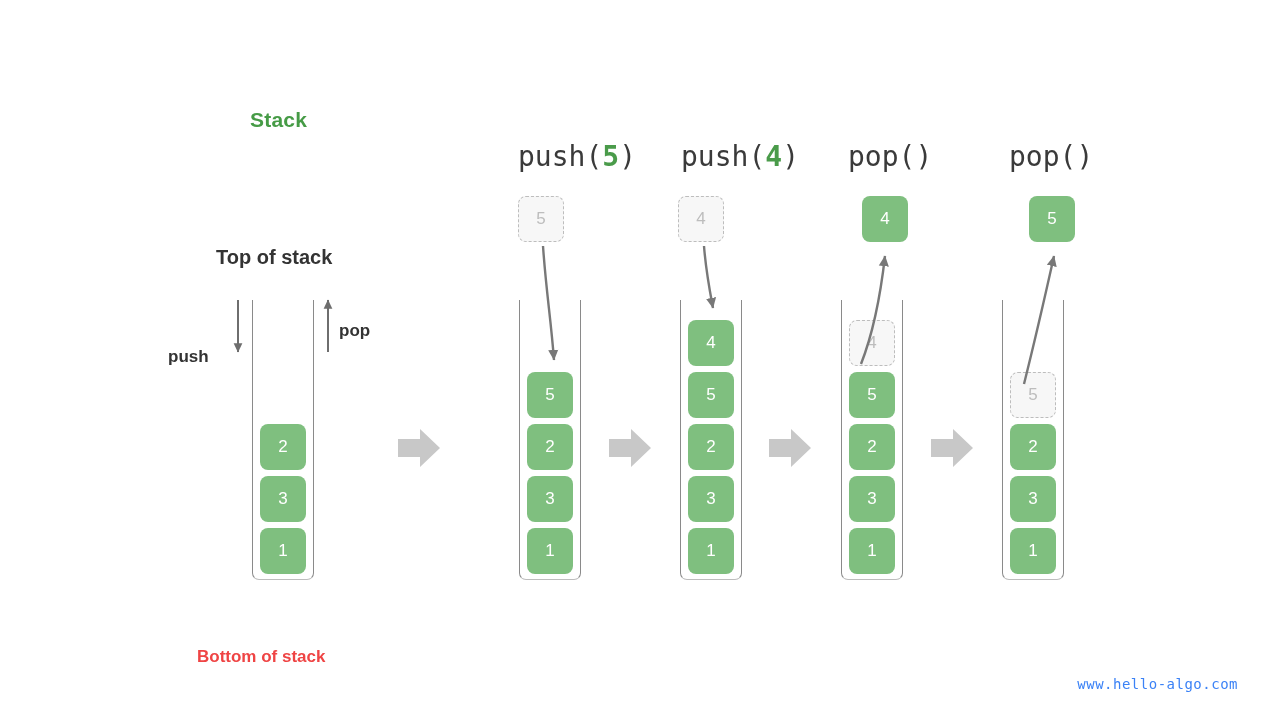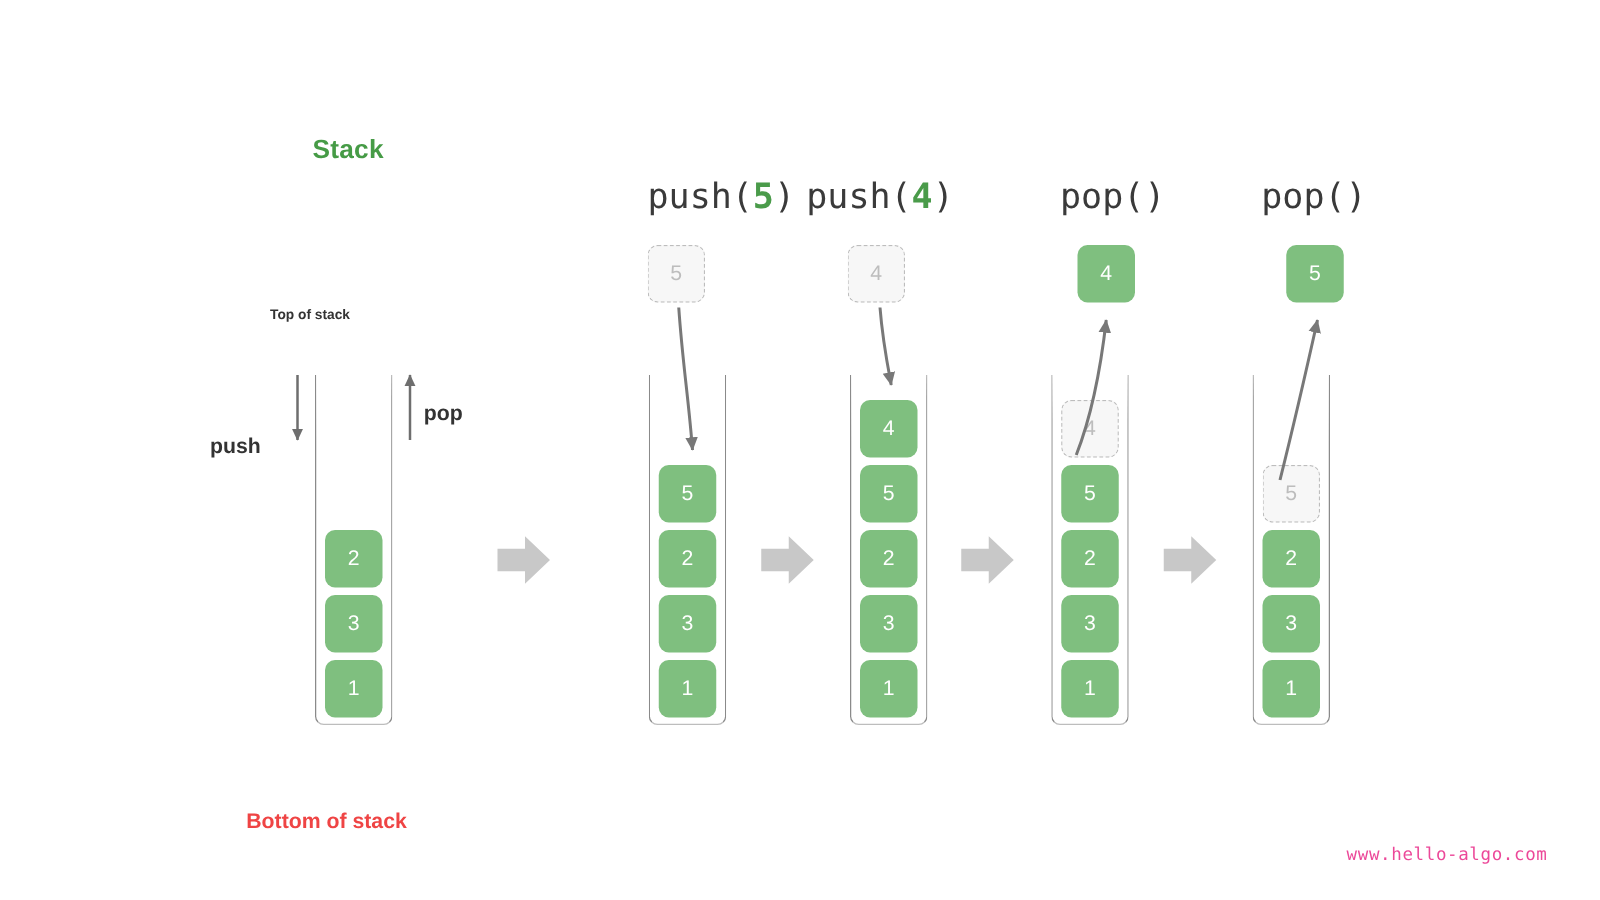--- a/index.html
+++ b/index.html
@@ -31,21 +31,21 @@
     font-size: 21px;
     font-weight: bold;
     color: #469b46;
     letter-spacing: 0.2px;
   }
 
   .lbl-top {
     position: absolute;
     left: 216px;
     top: 246px;
-    font-size: 11px;
+    font-size: 20px;
     font-weight: bold;
     color: #333333;
     white-space: nowrap;
   }
   .lbl-bottom {
     position: absolute;
     left: 197px;
     top: 615px;
     font-size: 17px;
     font-weight: bold;
@@ -81,21 +81,21 @@
     letter-spacing: 0px;
   }
   .op-label .arg { color: #4a9b4a; font-weight: bold; }
 
   .watermark {
     position: absolute;
     right: 42px;
     top: 676px;
     font-family: "DejaVu Sans Mono", "Liberation Mono", monospace;
     font-size: 14px;
-    color: #ec4899;
+    color: #3b82f6;
     letter-spacing: 0.5px;
   }
 
   
   .stack-col {
     position: absolute;
     top: 300px;
     width: 64px;
     height: 282px;
   }
@@ -145,21 +145,21 @@
 
 <div class="canvas">
 
   <div class="title-stack">Stack</div>
   <div class="lbl-top">Top of stack</div>
   <div class="lbl-bottom">Bottom of stack</div>
   <div class="lbl-push">push</div>
   <div class="lbl-pop">pop</div>
 
   <div class="op-label" id="op-push-5" style="left:518px"><span>push(</span><span class="arg">5</span><span>)</span></div>
-  <div class="op-label" id="op-push-4" style="left:645px"><span>push(</span><span class="arg">4</span><span>)</span></div>
+  <div class="op-label" id="op-push-4" style="left:681px"><span>push(</span><span class="arg">4</span><span>)</span></div>
   <div class="op-label" id="op-pop-1" style="left:848px"><span>pop(</span><span class="arg"></span><span>)</span></div>
   <div class="op-label" id="op-pop-2" style="left:1009px"><span>pop(</span><span class="arg"></span><span>)</span></div>
 
   <div id="stacks-root">
       <div class="stack-col" style="left: 252px;">
         <div class="stack-vessel"></div>
         <div class="cell solid" style="left: 8px; top: 124px;">2</div>
         <div class="cell solid" style="left: 8px; top: 176px;">3</div>
         <div class="cell solid" style="left: 8px; top: 228px;">1</div>
       </div>

